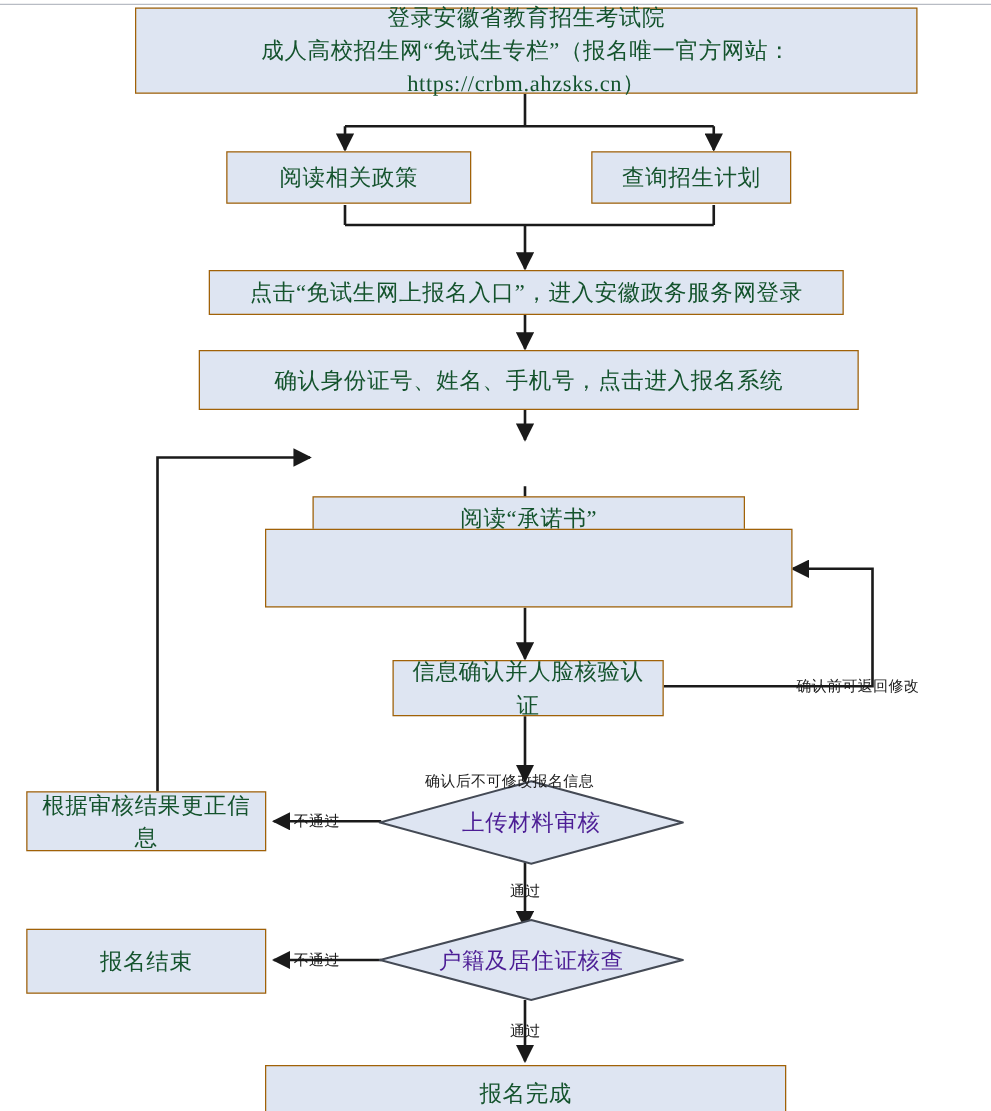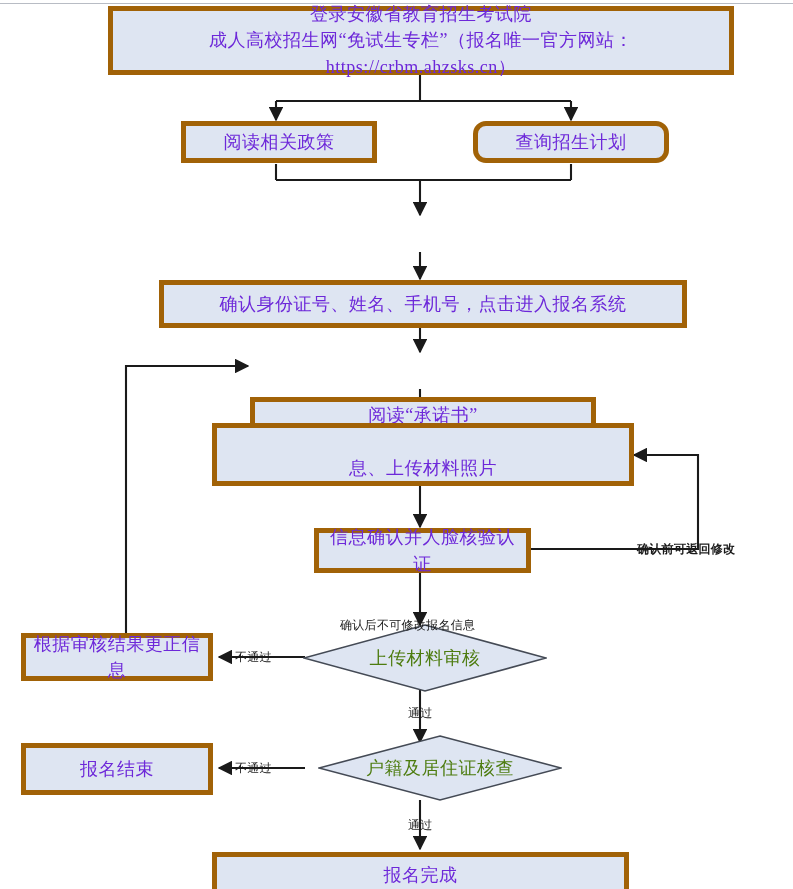--- a/index.html
+++ b/index.html
@@ -21,26 +21,26 @@
     top: 3px;
     width: 793px;
     height: 1px;
     background: #b8bcc4;
   }
   
   .node {
     position: absolute;
     box-sizing: border-box;
     background: #dee5f2;
-    border: 5px solid #a16207;
+    border: 1px solid #a16207;
     display: flex;
     align-items: center;
     justify-content: center;
     text-align: center;
-    color: #6d28d9;
+    color: #14532d;
     line-height: 1.45;
     letter-spacing: 0.5px;
   }
   .node .txt { display: block; width: 100%; padding: 0 6px; }
   
   .node::after {
     content: "";
     position: absolute;
     left: 1px; right: -2px; top: 2px; bottom: -2px;
     border-right: 1px solid #b9bec7;
@@ -48,21 +48,21 @@
     pointer-events: none;
     z-index: -1;
   }
   
   .diamond {
     position: absolute;
     display: flex;
     align-items: center;
     justify-content: center;
     text-align: center;
-    color: #4d7c0f;
+    color: #4c1d95;
     letter-spacing: 0.5px;
   }
   .diamond svg {
     position: absolute;
     left: 0; top: 0;
   }
   .diamond .txt {
     position: relative;
     z-index: 2;
   }
@@ -137,37 +137,39 @@
     <span class="txt">
       <span>登录安徽省教育招生考试院</span><br>
       <span>成人高校招生网“免试生专栏”（报名唯一官方网站：https://crbm.ahzsks.cn）</span>
     </span>
   </div>
 
   <div class="node f18" style="left:181px; top:121px; width:196px; height:42px;">
     <span class="txt">阅读相关政策</span>
   </div>
 
-  <div class="node f18" style="left:473px; top:121px; width:196px; height:42px;border-radius:13px;">
+  <div class="node f18" style="left:473px; top:121px; width:160px; height:42px;">
     <span class="txt">查询招生计划</span>
   </div>
 
+  <div class="node f18" style="left:167px; top:216px; width:508px; height:36px;">
+    <span class="txt">点击“免试生网上报名入口”，进入安徽政务服务网登录</span>
+  </div>
 
   <div class="node f18" style="left:159px; top:280px; width:528px; height:48px;">
     <span class="txt">确认身份证号、姓名、手机号，点击进入报名系统</span>
   </div>
 
   <div class="node f18" style="left:250px; top:353px; width:346px; height:36px;margin-top:44px;">
     <span class="txt">阅读“承诺书”</span>
   </div>
 
   <div class="node f18" style="left:212px; top:423px; width:422px; height:63px;">
     <span class="txt">
       <br>
-      <span>息、上传材料照片</span>
     </span>
   </div>
 
   <div class="node f18" style="left:314px; top:528px; width:217px; height:45px;">
     <span class="txt">信息确认并人脸核验认证</span>
   </div>
 
   <div class="node f18" style="left:21px; top:633px; width:192px; height:48px;">
     <span class="txt">根据审核结果更正信息</span>
   </div>
@@ -176,32 +178,32 @@
     <span class="txt">报名结束</span>
   </div>
 
   <div class="diamond f18" style="left:303px; top:624px; width:244px; height:68px;">
     <svg width="244" height="68" viewBox="0 0 244 68">
       <polygon points="122,1 243,34 122,67 1,34" fill="#dee5f2" stroke="#444a55" stroke-width="1.6"></polygon>
     </svg>
     <span class="txt">上传材料审核</span>
   </div>
 
-  <div class="diamond f18" style="left:318px; top:735px; width:244px; height:66px;">
+  <div class="diamond f18" style="left:303px; top:735px; width:244px; height:66px;">
     <svg width="244" height="66" viewBox="0 0 244 66">
       <polygon points="122,1 243,33 122,65 1,33" fill="#dee5f2" stroke="#444a55" stroke-width="1.6"></polygon>
     </svg>
     <span class="txt">户籍及居住证核查</span>
   </div>
 
   <div class="node f18" style="left:212px; top:852px; width:417px; height:46px;">
     <span class="txt">报名完成</span>
   </div>
 
-  <div class="edge-label" style="left:637px; top:541px;font-weight:bold;">确认前可返回修改</div>
+  <div class="edge-label" style="left:637px; top:541px;">确认前可返回修改</div>
 
   <div class="edge-label" style="left:340px; top:590px;margin-top:27px;">确认后不可修改报名信息</div>
 
   <div class="edge-label" style="left:235px; top:649px;">不通过</div>
 
   <div class="edge-label" style="left:408px; top:705px;">通过</div>
 
   <div class="edge-label" style="left:235px; top:760px;">不通过</div>
 
   <div class="edge-label" style="left:408px; top:817px;">通过</div>

